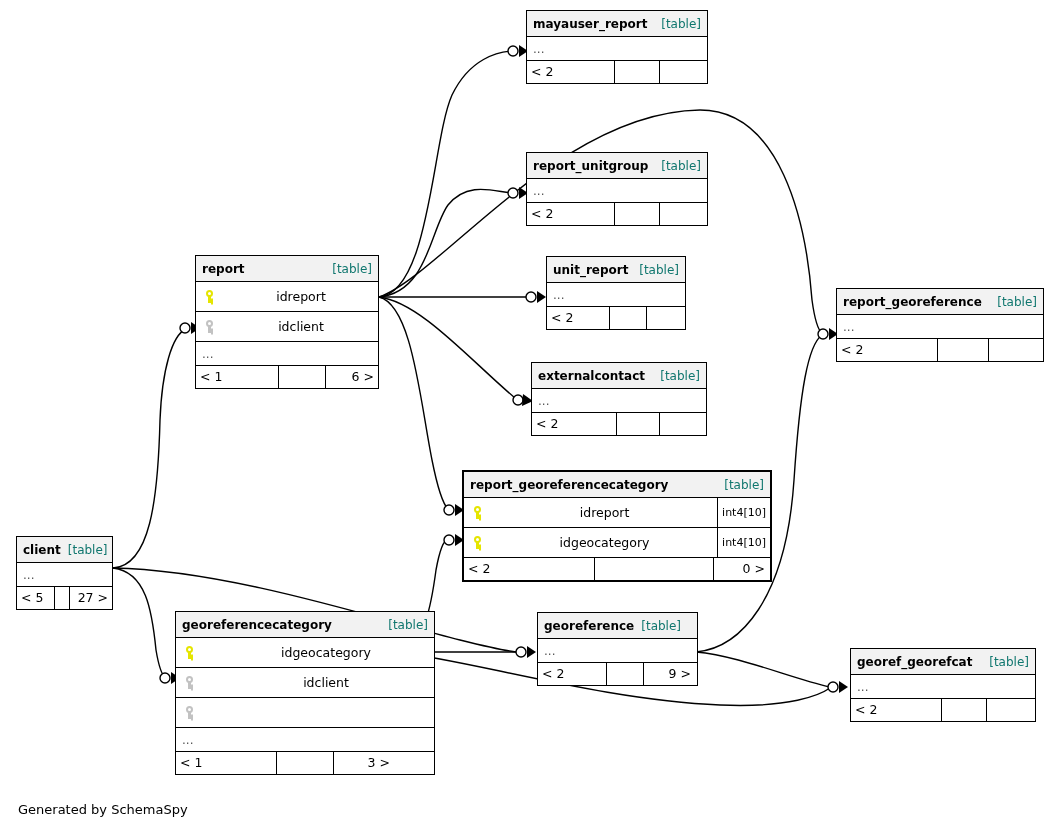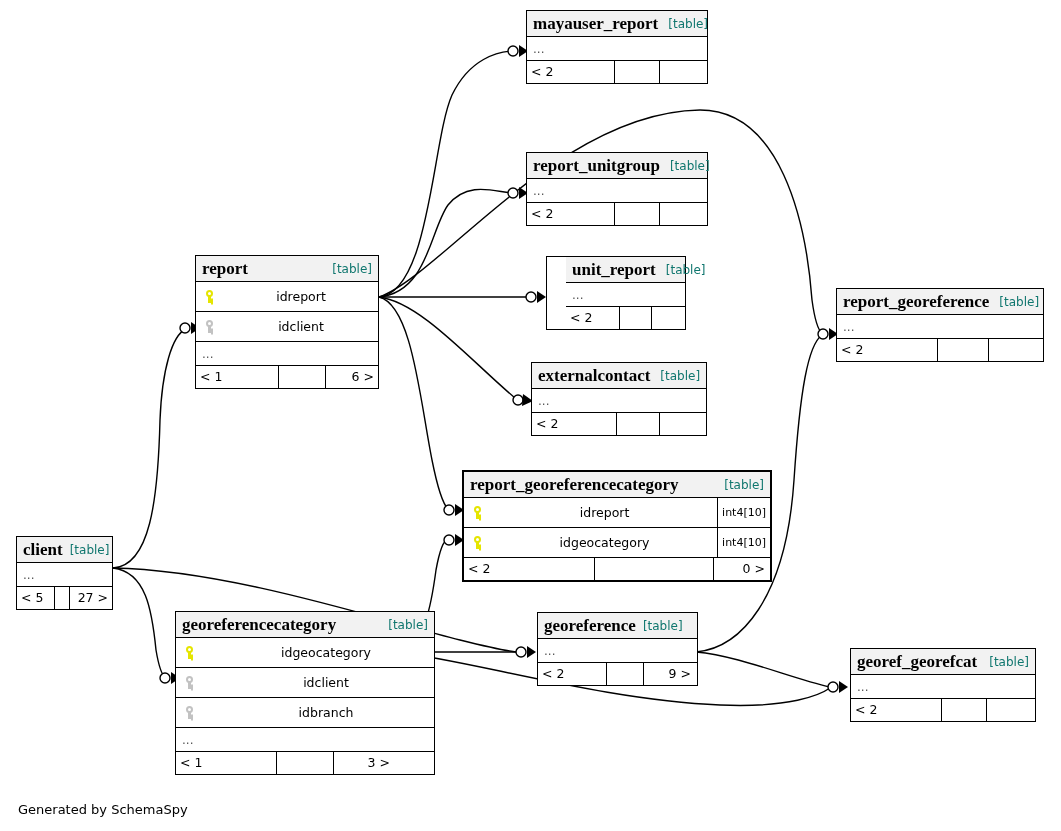--- a/index.html
+++ b/index.html
@@ -48,23 +48,22 @@
     height: 26px;
     line-height: 26px;
     display: flex;
     align-items: center;
     padding: 0 6px;
     box-sizing: border-box;
     white-space: nowrap;
   }
   .tn-title {
     font-weight: bold;
-    font-size: 17px;
+    font-size: 12px;
     color: #000;
-    font-family: Liberation Serif, serif;
   }
   .tn-tag {
     font-size: 12px;
     color: #0f766e;
     margin-left: 7px;
   }
   .tn-tag.push {
     margin-left: auto;
     padding-left: 10px;
   }
@@ -254,21 +253,21 @@
       <span class="tn-tag push">[table]</span>
     </div>
     <div class="tn-row ellipsis">...</div>
     <div class="tn-footer">
       <div class="f-left" style="width:88px;">&lt; 2</div>
       <div class="f-mid" style="width:46px;"></div>
       <div class="f-right" style="width:48px;"></div>
     </div>
   </div>
 
-  <div class="table-node" style="left:546px; top:256px; width:140px;padding-left:19px;">
+  <div class="table-node" style="left:546px; top:256px; width:140px;">
     <div class="tn-header">
       <span class="tn-title">unit_report</span>
       <span class="tn-tag push">[table]</span>
     </div>
     <div class="tn-row ellipsis">...</div>
     <div class="tn-footer">
       <div class="f-left" style="width:62px;">&lt; 2</div>
       <div class="f-mid" style="width:38px;"></div>
       <div class="f-right" style="width:38px;"></div>
     </div>
@@ -378,21 +377,20 @@
     <div class="tn-row">
       <span class="key-cell">
           <span class="key-icon key-fk"></span>
         </span>
       <span class="col-name" style="padding-left:16px;">idclient</span>
     </div>
     <div class="tn-row">
       <span class="key-cell">
           <span class="key-icon key-fk"></span>
         </span>
-      <span class="col-name" style="padding-left:16px;">idbranch</span>
     </div>
     <div class="tn-row ellipsis">...</div>
     <div class="tn-footer">
       <div class="f-left" style="width:100px;">&lt; 1</div>
       <div class="f-mid" style="width:58px;"></div>
       <div class="f-right" style="width:60px;">3 &gt;</div>
     </div>
   </div>
 
   <div class="table-node" style="left:537px; top:612px; width:161px;">

